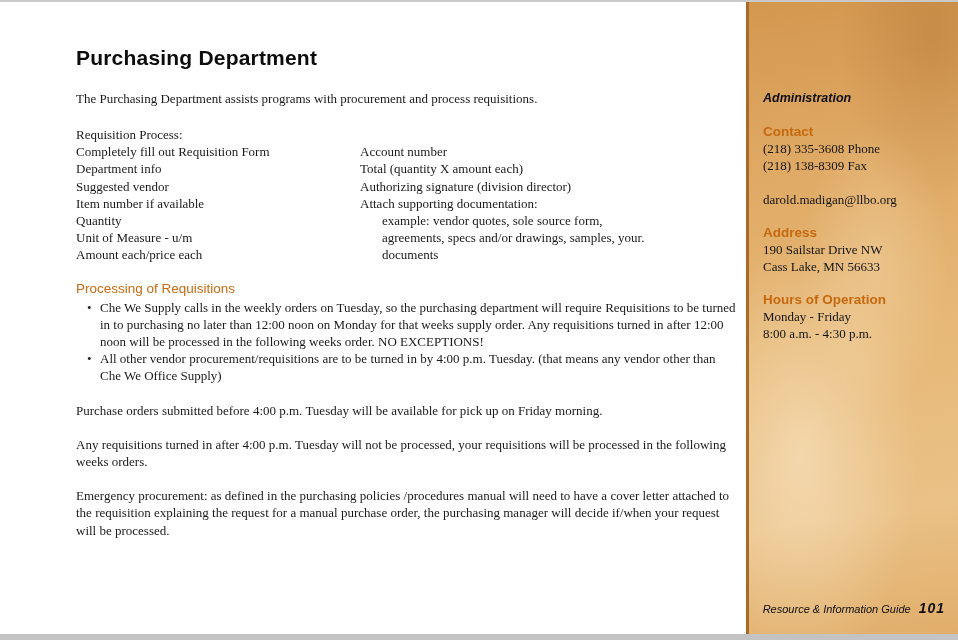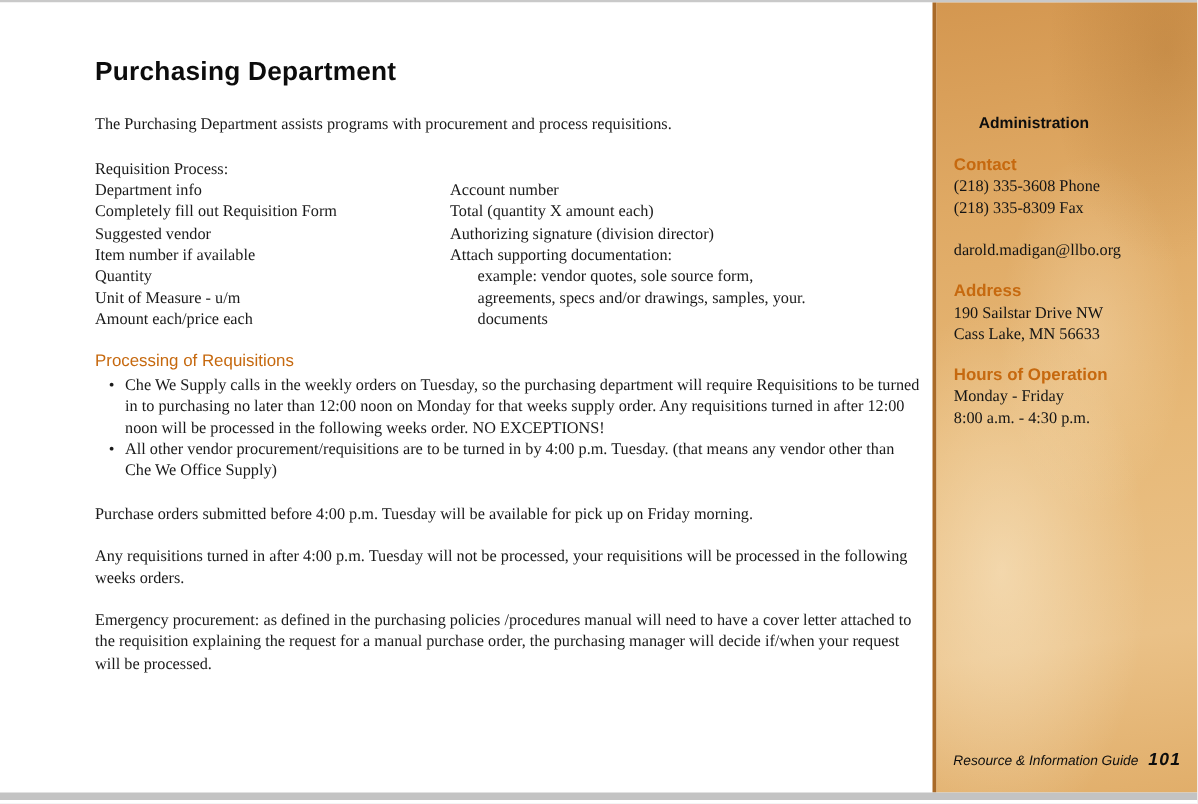--- a/index.html
+++ b/index.html
@@ -45,22 +45,22 @@
     position:absolute; left:746px; top:2px; width:212px; height:632px;
     border-left:3px solid #a96a28;
     background:
       radial-gradient(90% 55% at 25% 72%, rgba(255,246,224,.45), rgba(255,246,224,0) 62%),
       radial-gradient(75% 45% at 88% 6%, rgba(140,82,18,.22), rgba(140,82,18,0) 60%),
       radial-gradient(55% 35% at 60% 42%, rgba(255,241,214,.28), rgba(255,241,214,0) 65%),
       linear-gradient(172deg, #d49750 0%, #dfa964 25%, #e7b978 55%, #eac187 80%, #e1ae6a 100%);
   }
   .sidebar-inner{ padding:88px 12px 0 14px; font-size:13px; line-height:17px; }
   .admin-label{
-    font-family:"Liberation Sans", sans-serif; font-weight:700; 
-    font-size:12.5px; color:#0d0d0d;margin-left:20px;
+    font-family:"Liberation Sans", sans-serif; font-weight:700; font-style:italic;
+    font-size:12.5px; color:#0d0d0d;
   }
   .side-heading{
     margin-top:16px;
     font-family:"Liberation Sans", sans-serif; font-weight:700;
     font-size:13.5px; color:#c6690f;
   }
   .side-line{ color:#141414; }
   .email-line{ margin-top:17px; }
   .sidebar-footer{
     position:absolute; right:13px; bottom:17px; text-align:right; white-space:nowrap;
@@ -78,22 +78,22 @@
   <div class="main">
     <div class="content">
 
       <h1 class="page-title">Purchasing Department</h1>
 
       <p class="intro">The Purchasing Department assists programs with procurement and process requisitions.</p>
 
       <div class="req-block">
         <div class="req-left">
           <div>Requisition Process:</div>
+          <div>Completely fill out Requisition Form</div>
           <div>Department info</div>
-          <div>Completely fill out Requisition Form</div>
           <div>Suggested vendor</div>
           <div>Item number if available</div>
           <div>Quantity</div>
           <div>Unit of Measure - u/m</div>
           <div>Amount each/price each</div>
         </div>
         <div class="req-right">
           <div>Account number</div>
           <div>Total (quantity X amount each)</div>
           <div>Authorizing signature (division director)</div>
@@ -117,21 +117,21 @@
     </div>
   </div>
 
   <div class="sidebar">
     <div class="sidebar-inner">
 
       <div class="admin-label">Administration</div>
 
       <div class="side-heading">Contact</div>
       <div class="side-line">(218) 335-3608 Phone</div>
-      <div class="side-line">(218) 335-8309 Fax</div>
+      <div class="side-line">(218) 138-8309 Fax</div>
       <div class="side-line email-line">darold.madigan@llbo.org</div>
 
       <div class="side-heading">Address</div>
       <div class="side-line">190 Sailstar Drive NW</div>
       <div class="side-line">Cass Lake, MN 56633</div>
 
       <div class="side-heading">Hours of Operation</div>
       <div class="side-line">Monday - Friday</div>
       <div class="side-line">8:00 a.m. - 4:30 p.m.</div>
     </div>

